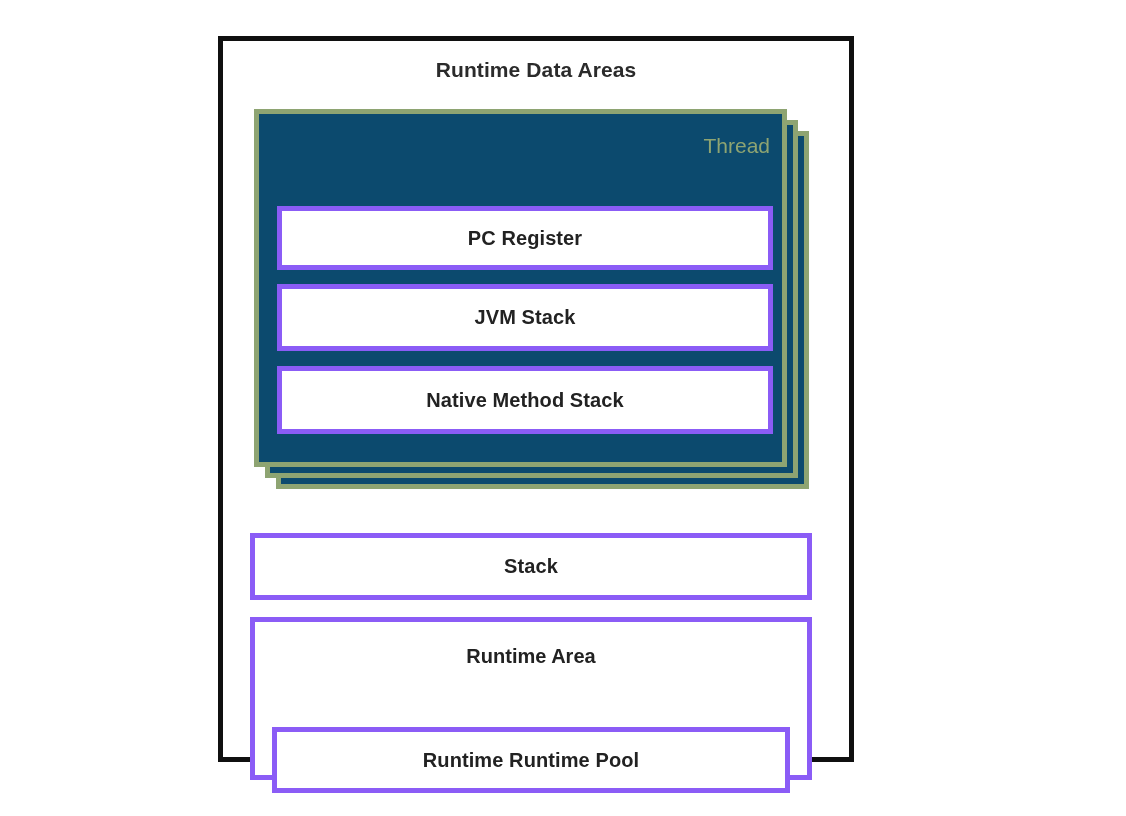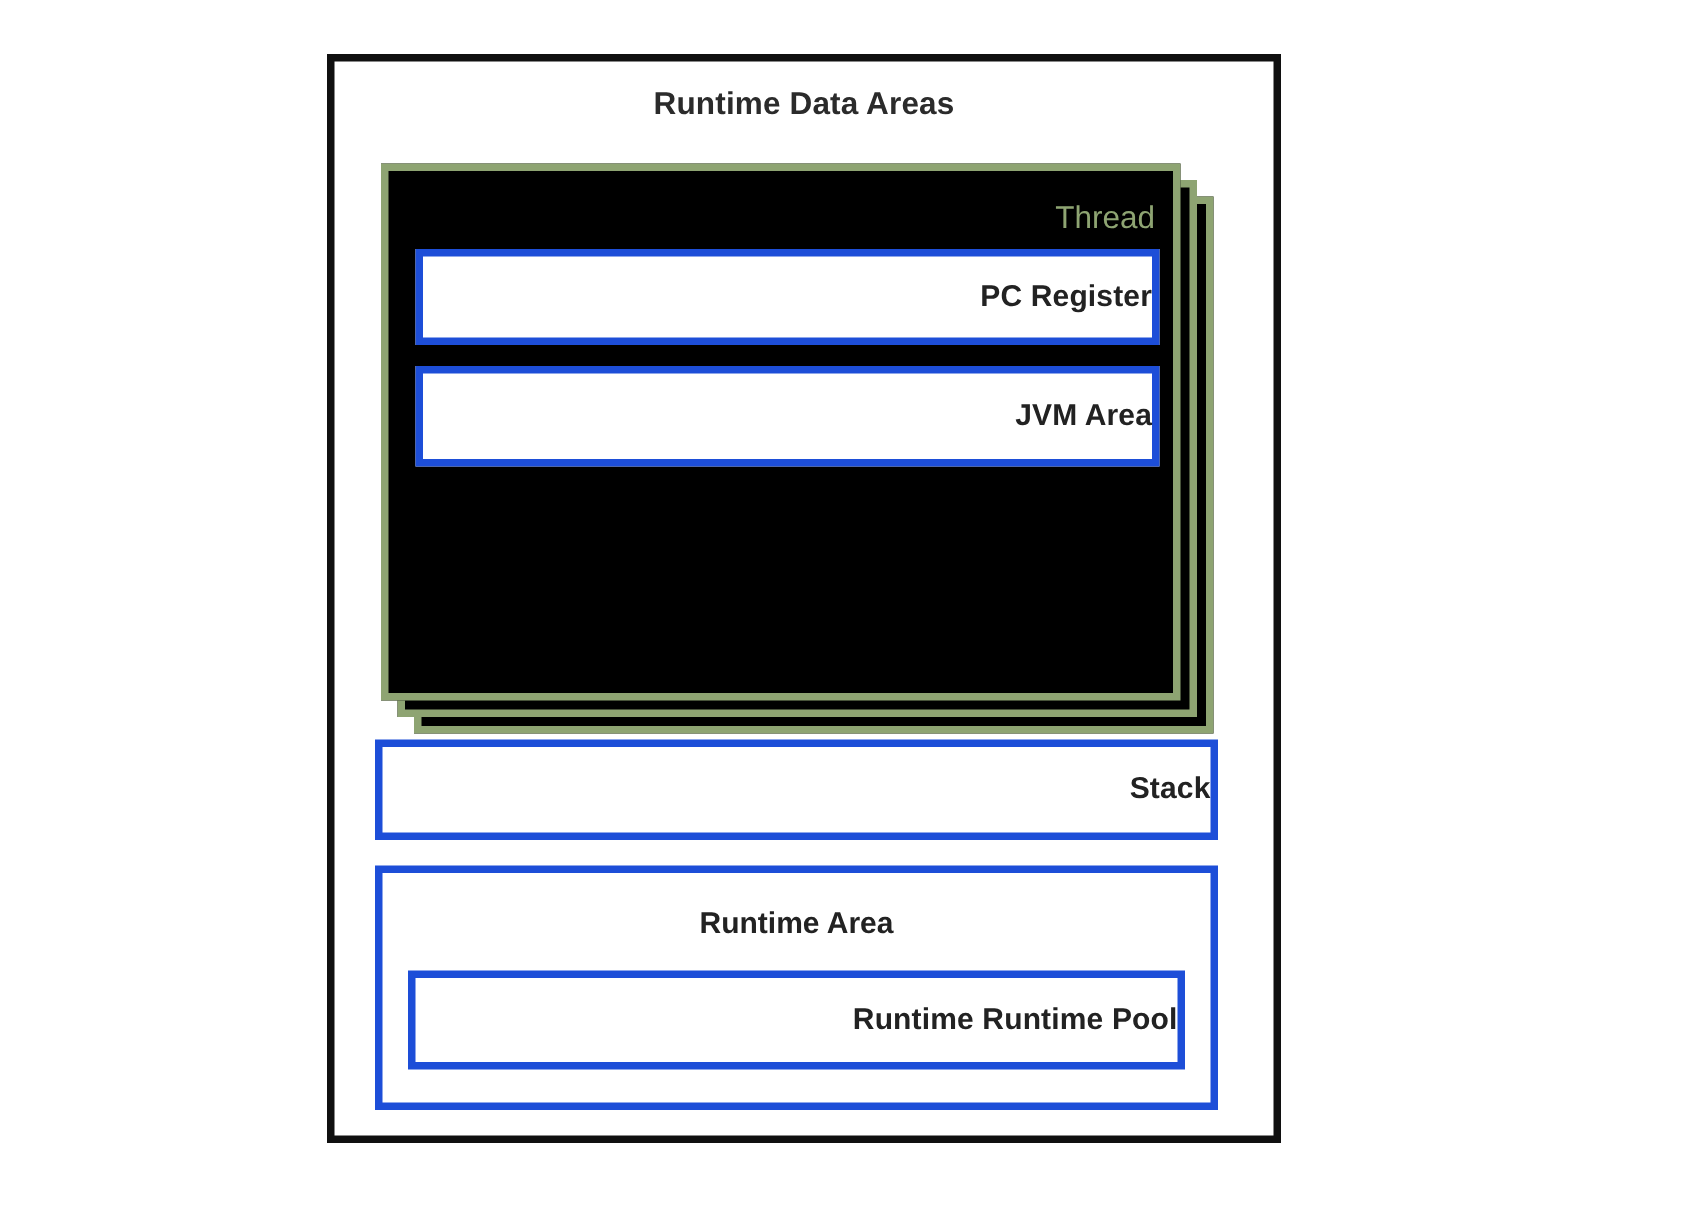--- a/index.html
+++ b/index.html
@@ -48,21 +48,21 @@
     color: #2b2b2b;
     letter-spacing: 0.1px;
     line-height: 26px;
   }
 
   
   .thread-box {
     position: absolute;
     box-sizing: border-box;
     border: 5px solid #8ea472;
-    background: #000000;
+    background: #0c4a6e;
   }
   
   #thread-stack-3 {
     left: 53px;
     top: 90px;
     width: 533px;
     height: 358px;
     z-index: 1;
   }
   
@@ -89,25 +89,26 @@
     font-size: 21px;
     font-weight: normal;
     color: #8ea472;
     line-height: 25px;
   }
 
   
   .blue-box {
     position: absolute;
     box-sizing: border-box;
-    border: 5px solid #1d4ed8;
+    border: 5px solid #8b5cf6;
     background: #ffffff;
     display: flex;
     align-items: center;
-    justify-content: flex-end;
+    justify-content: center;
+    margin-top: 40px;
   }
   .blue-box > .box-label {
     font-size: 20px;
     font-weight: bold;
     color: #222222;
     letter-spacing: 0.1px;
     text-align: center;
   }
 
   
@@ -177,23 +178,26 @@
 
     <div id="thread-stack-1" class="thread-box">
 
       <div id="thread-label">Thread</div>
 
       <div id="pc-register-box" class="blue-box">
         <span class="box-label">PC Register</span>
       </div>
 
       <div id="jvm-stack-box" class="blue-box">
-        <span class="box-label">JVM Area</span>
-      </div>
-
+        <span class="box-label">JVM Stack</span>
+      </div>
+
+      <div id="native-method-stack-box" class="blue-box">
+        <span class="box-label">Native Method Stack</span>
+      </div>
 
     </div>
 
     <div id="heap-box" class="blue-box">
       <span class="box-label">Stack</span>
     </div>
 
     <div id="method-area-box" class="blue-box">
       <div id="method-area-label">Runtime Area</div>
       <div id="runtime-constant-pool-box" class="blue-box">

